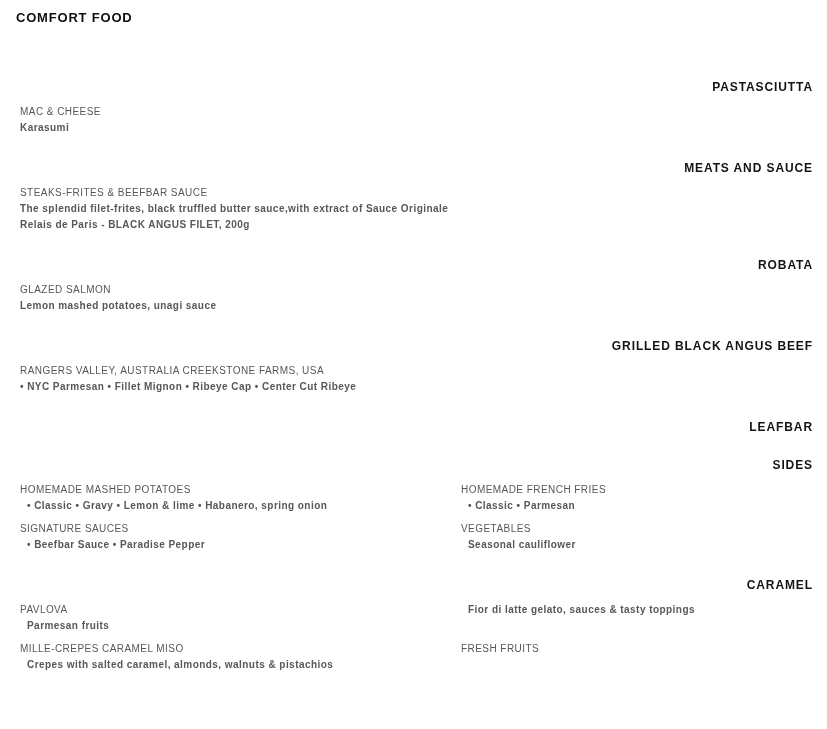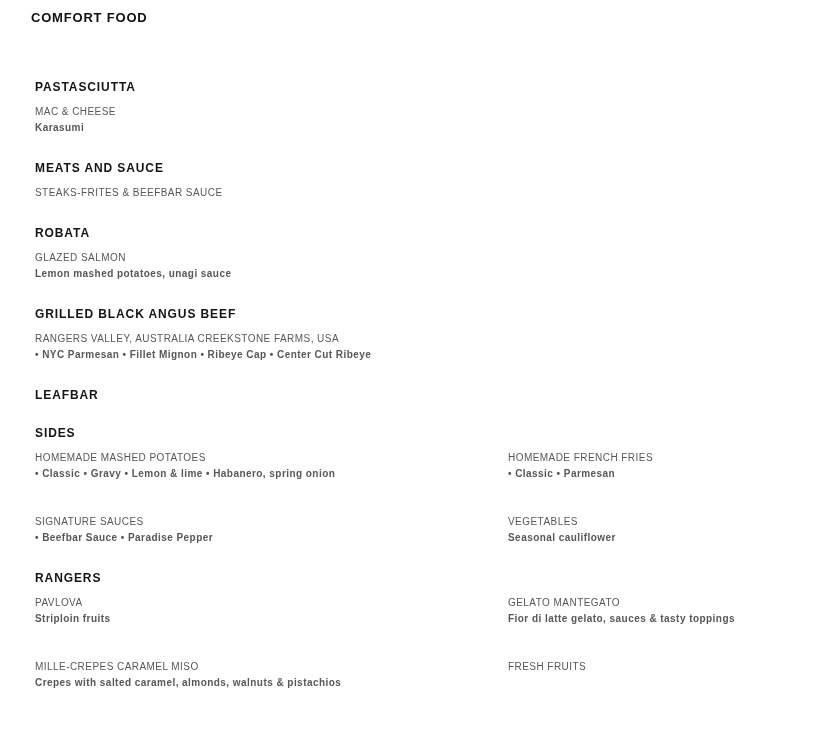--- a/index.html
+++ b/index.html
@@ -4,21 +4,21 @@
 <style>
   * { margin: 0; padding: 0; box-sizing: border-box; }
   html, body {
     width: 827px;
     height: 729px;
     background: #ffffff;
     font-family: "Liberation Sans", sans-serif;
     overflow: hidden;
   }
   .page {
-    padding: 10px 0 0 31px;
+    padding: 10px 0 0 16px;
     width: 813px;
   }
   .page-title {
     font-size: 13px;
     font-weight: 800;
     color: #0f0f0f;
     letter-spacing: 0.8px;
   }
   .menu {
     margin-top: 56px;
@@ -27,40 +27,40 @@
   .menu-section {
     margin-bottom: 26px;
   }
   .section-heading {
     font-size: 12px;
     line-height: 12px;
     font-weight: 800;
     color: #141414;
     letter-spacing: 0.9px;
     margin-bottom: 11px;
+    text-align: right;
   }
   .items { }
   .menu-item {
     font-size: 10px;
     line-height: 16px;
     color: #575757;
     letter-spacing: 0.45px;
   }
   .menu-item + .menu-item { margin-top: 7px; }
   .item-name { }
   .item-desc { max-width: 436px; font-weight: bold; }
   .two-col .items {
     display: grid;
     grid-template-columns: 441px 1fr;
     grid-auto-flow: row;
     row-gap: 7px;
-    gap: 32px;
   }
   .two-col .menu-item + .menu-item { margin-top: 0; }
-  .two-col .item-desc { max-width: none; }
+  .two-col .item-desc { max-width: none; margin-left: 7px; }
 </style>
 </head>
 <body>
 
 <div class="page">
 
   <div class="page-title">COMFORT FOOD</div>
 
   <div class="menu">
 
@@ -72,20 +72,21 @@
           <div class="item-desc">Karasumi</div>
         </div>
       </div>
     </div>
 
     <div class="menu-section">
       <h2 class="section-heading">MEATS AND SAUCE</h2>
       <div class="items">
         <div class="menu-item">
           <div class="item-name">STEAKS-FRITES &amp; BEEFBAR SAUCE</div>
+          <div class="item-desc">The splendid filet-frites, black truffled butter sauce,with extract of Sauce Originale Relais de Paris - BLACK ANGUS FILET, 200g</div>
         </div>
       </div>
     </div>
 
     <div class="menu-section">
       <h2 class="section-heading">ROBATA</h2>
       <div class="items">
         <div class="menu-item">
           <div class="item-name">GLAZED SALMON</div>
           <div class="item-desc">Lemon mashed potatoes, unagi sauce</div>
@@ -123,28 +124,27 @@
           <div class="item-desc">• Beefbar Sauce • Paradise Pepper</div>
         </div>
         <div class="menu-item">
           <div class="item-name">VEGETABLES</div>
           <div class="item-desc">Seasonal cauliflower</div>
         </div>
       </div>
     </div>
 
     <div class="menu-section two-col">
-      <h2 class="section-heading">RANGERS</h2>
+      <h2 class="section-heading">CARAMEL</h2>
       <div class="items">
         <div class="menu-item">
           <div class="item-name">PAVLOVA</div>
-          <div class="item-desc">Striploin fruits</div>
+          <div class="item-desc">Parmesan fruits</div>
         </div>
         <div class="menu-item">
-          <div class="item-name">GELATO MANTEGATO</div>
           <div class="item-desc">Fior di latte gelato, sauces &amp; tasty toppings</div>
         </div>
         <div class="menu-item">
           <div class="item-name">MILLE-CREPES CARAMEL MISO</div>
           <div class="item-desc">Crepes with salted caramel, almonds, walnuts &amp; pistachios</div>
         </div>
         <div class="menu-item">
           <div class="item-name">FRESH FRUITS</div>
         </div>
       </div>

